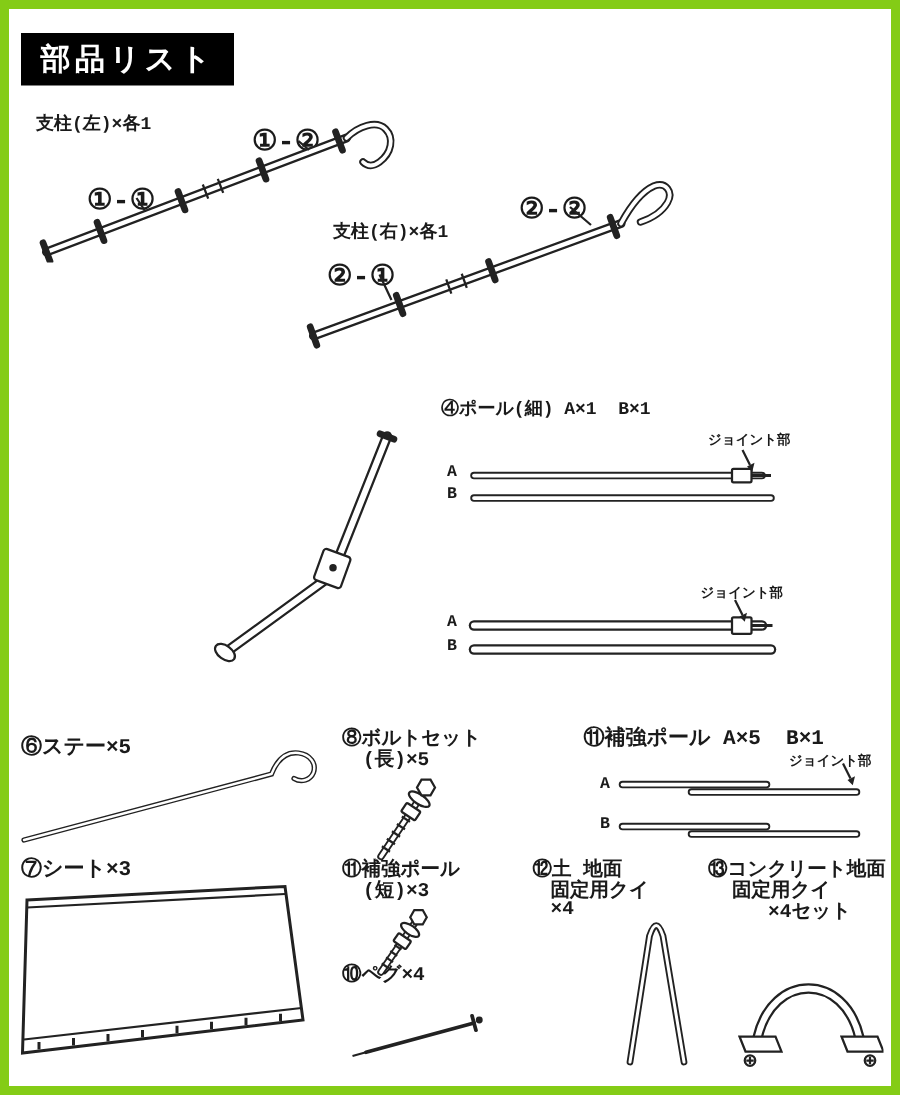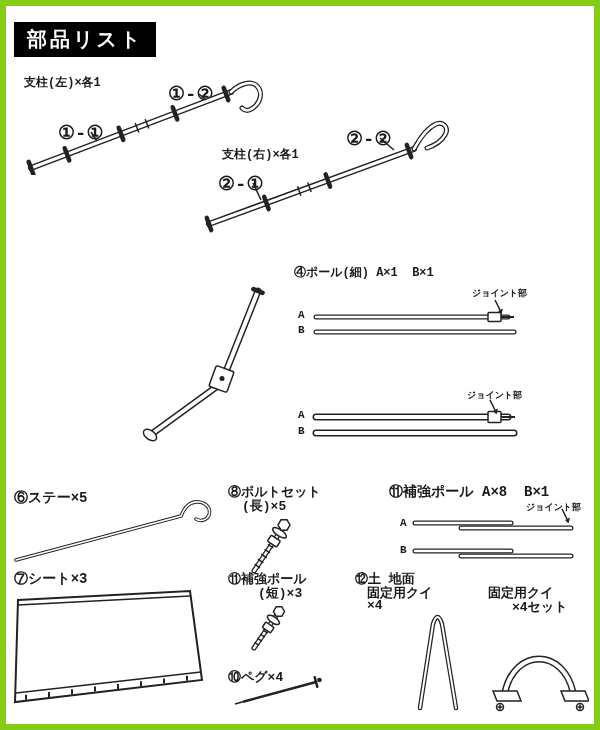--- a/index.html
+++ b/index.html
@@ -156,43 +156,43 @@
       <path class="o5" d="M20,62 L48,20"></path>
         <path class="i25" d="M20,62 L48,20"></path>
       <path class="t15" d="M20.6,55.2 L26,58.8 M23.9,50.2 L29.3,53.8 M27.3,45.2 L32.7,48.8 M30.6,40.3 L36,43.9 M33.9,35.3 L39.3,38.9"></path>
       <rect class="fp" x="34.4" y="28.6" width="11" height="7" rx="1" transform="rotate(33.7 39.9 32.1)"></rect>
       <ellipse class="fp" cx="45.5" cy="23.8" rx="8" ry="3.2" transform="rotate(33.7 45.5 23.8)"></ellipse>
       <polygon class="fp" points="56,16 53,10.8 47,10.8 44,16 47,21.2 53,21.2"></polygon>
     </g>
   </svg>
 
   <div class="abs lbl-12" style="left:222px;top:564px">⑪補強ポール</div>
-  <div class="abs lbl-12" style="left:252px;top:578px">(短)×3</div>
+  <div class="abs lbl-12" style="left:236px;top:578px">(短)×3</div>
   <svg class="abs" style="left:232px;top:592px" width="65" height="56" viewBox="0 0 65 56">
     <g>
       <path class="o5" d="M16,50 L38,18"></path>
         <path class="i25" d="M16,50 L38,18"></path>
       <path class="t15" d="M16.5,44.3 L21.1,47.5 M19.4,40.2 L24,43.4 M22.2,36 L26.8,39.2 M25,31.9 L29.6,35.1"></path>
       <rect class="fp" x="25.2" y="26.2" width="10" height="6.5" rx="1" transform="rotate(34.5 30.2 29.4)"></rect>
       <ellipse class="fp" cx="35.4" cy="21.9" rx="7" ry="3" transform="rotate(34.5 35.4 21.9)"></ellipse>
       <polygon class="fp" points="46.5,13.5 43.8,8.7 38.2,8.7 35.5,13.5 38.2,18.3 43.8,18.3"></polygon>
     </g>
   </svg>
 
-  <div class="abs lbl-12" style="left:222px;top:662px">⑩ペグ×4</div>
+  <div class="abs lbl-12" style="left:222px;top:634px">⑩ペグ×4</div>
   <svg class="abs" style="left:222px;top:666px" width="100" height="40" viewBox="0 0 100 40">
     <g>
       <path class="t25" d="M88,10 L16,29.5"></path>
       <path class="t15" d="M16,29.5 L7,32"></path>
       <path class="t25" d="M86.7,5.2 L89.3,14.8"></path>
       <circle class="fi" cx="91.5" cy="8" r="2.3"></circle>
     </g>
   </svg>
 
-  <div class="abs lbl-14" style="left:383px;top:477px">⑪補強ポール A×8  B×1</div>
+  <div class="abs lbl-14" style="left:383px;top:477px">⑪補強ポール A×5  B×1</div>
   <div class="abs joint" style="left:520px;top:495px">ジョイント部</div>
   <div class="abs ab" style="left:394px;top:511px">A</div>
   <div class="abs ab" style="left:394px;top:538px">B</div>
   <svg class="abs" style="left:403px;top:501px" width="177" height="62" viewBox="0 0 177 62">
     <g>
       <path class="o5" d="M6,16 L102,16"></path>
         <path class="i25" d="M6,16 L102,16"></path>
       <path class="o5" d="M52,21 L162,21"></path>
         <path class="i25" d="M52,21 L162,21"></path>
       <path class="o5" d="M6,44 L102,44"></path>
@@ -209,20 +209,21 @@
   <div class="abs lbl-12" style="left:349px;top:564px">⑫土 地面</div>
   <div class="abs lbl-12" style="left:361px;top:578px">固定用クイ</div>
   <div class="abs lbl-12" style="left:361px;top:592px">×4</div>
   <svg class="abs" style="left:400px;top:598px" width="62" height="110" viewBox="0 0 62 110">
     <g>
       <path class="o45" d="M14,104 L27,20 Q31.5,6 36,20 L50,104"></path>
       <path class="i2" d="M14,104 L27,20 Q31.5,6 36,20 L50,104"></path>
     </g>
   </svg>
 
+  <div class="abs lbl-12" style="left:466px;top:564px">⑬コンクリート地面</div>
   <div class="abs lbl-12" style="left:482px;top:578px">固定用クイ</div>
   <div class="abs lbl-12" style="left:506px;top:592px">×4セット</div>
   <svg class="abs" style="left:485px;top:626px" width="98" height="82" viewBox="0 0 98 82">
     <g>
       <path class="o7" d="M14,60 C24,16 72,16 82,60"></path>
       <path class="i4" d="M14,60 C24,16 72,16 82,60"></path>
       <polygon class="fp" points="2,59 26,59 30,69 6,69"></polygon>
       <polygon class="fp" points="70,59 94,59 98,69 74,69"></polygon>
       <circle class="fp" cx="9" cy="75" r="3.5"></circle>
       <path class="t15" d="M6.5,75 L11.5,75 M9,72.5 L9,77.5"></path>

